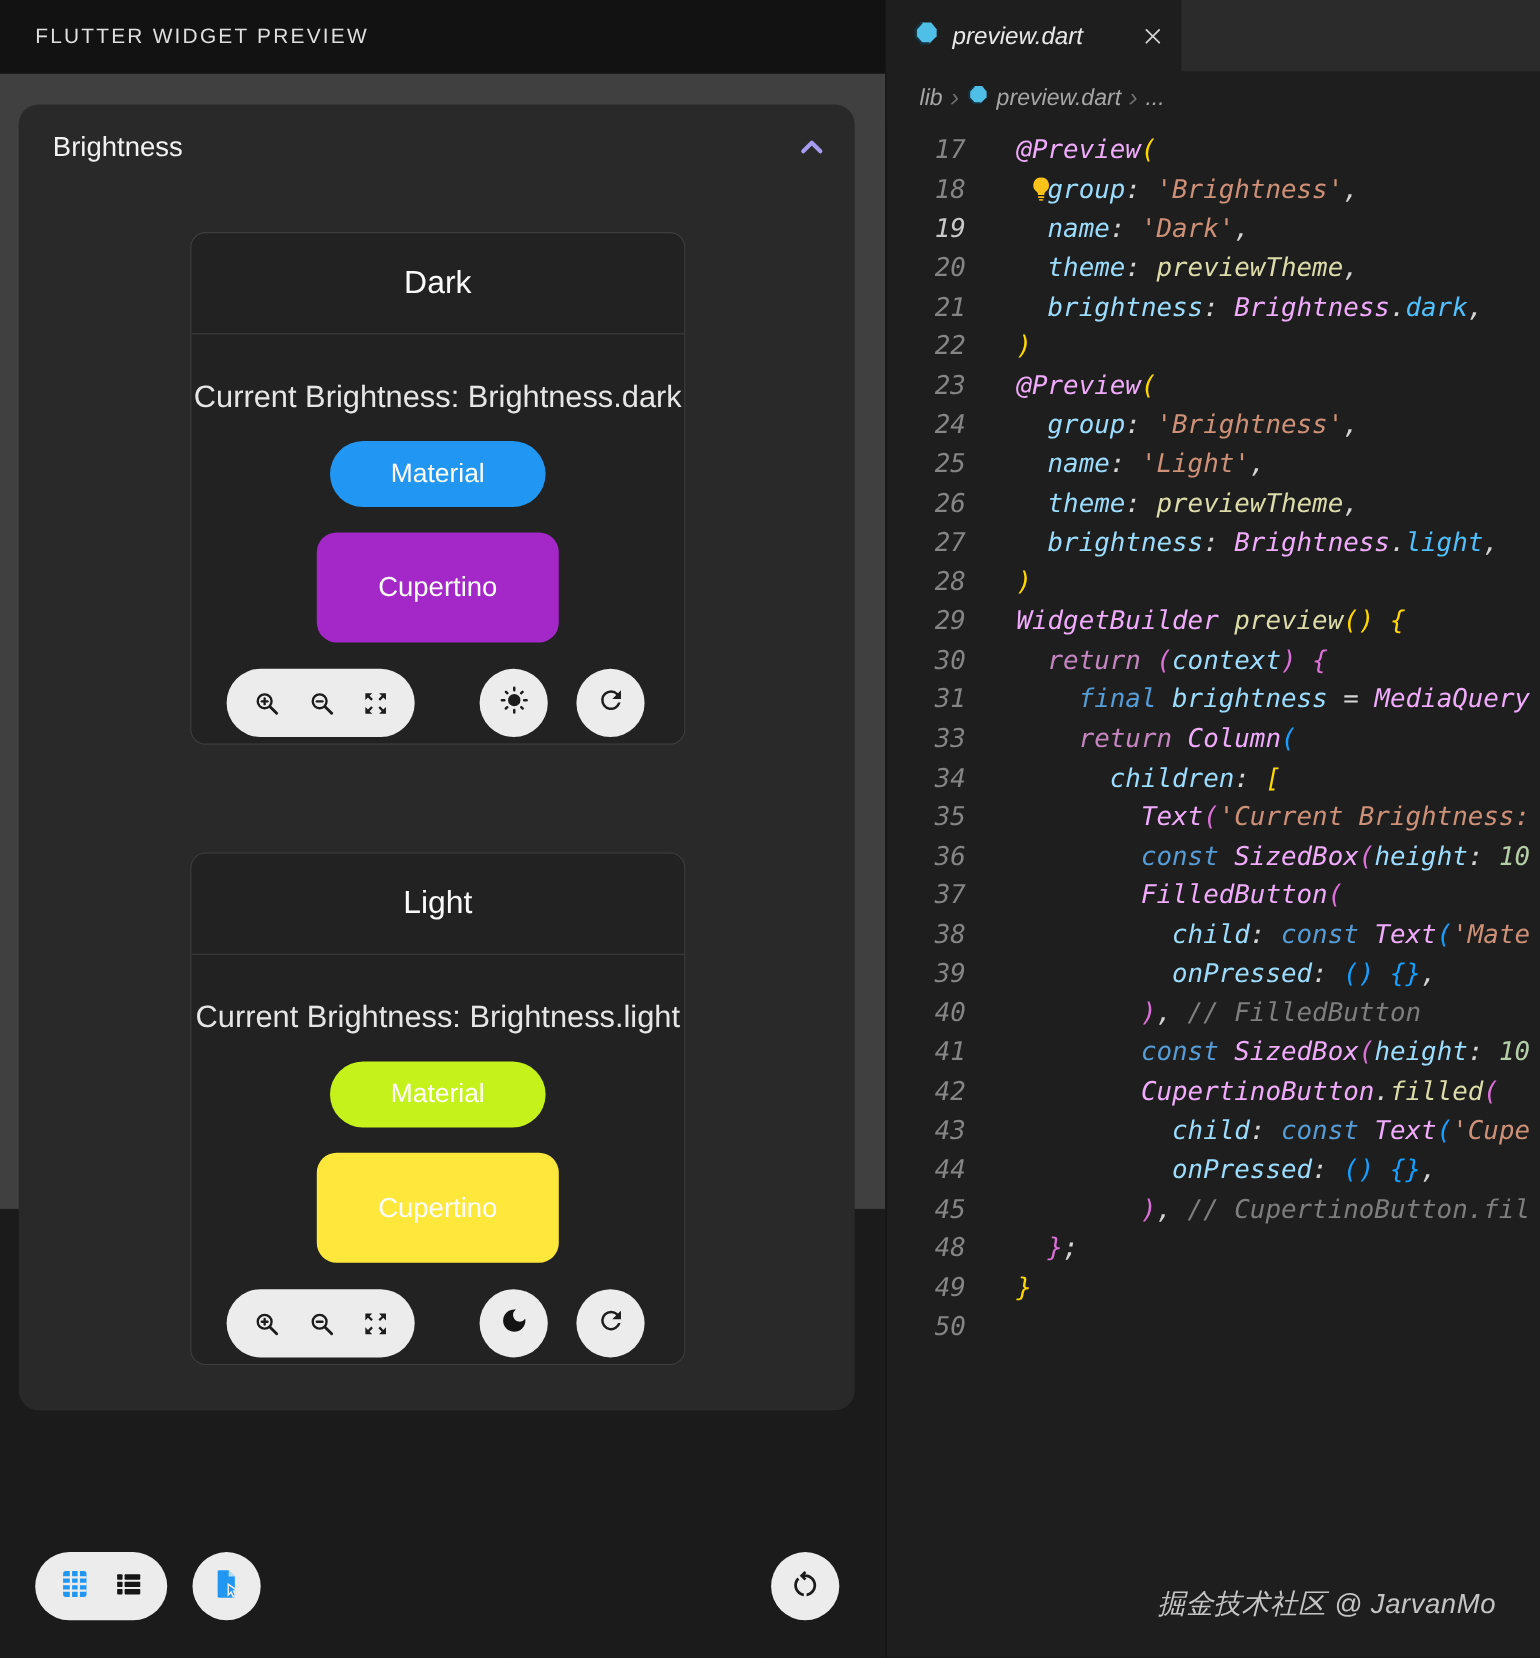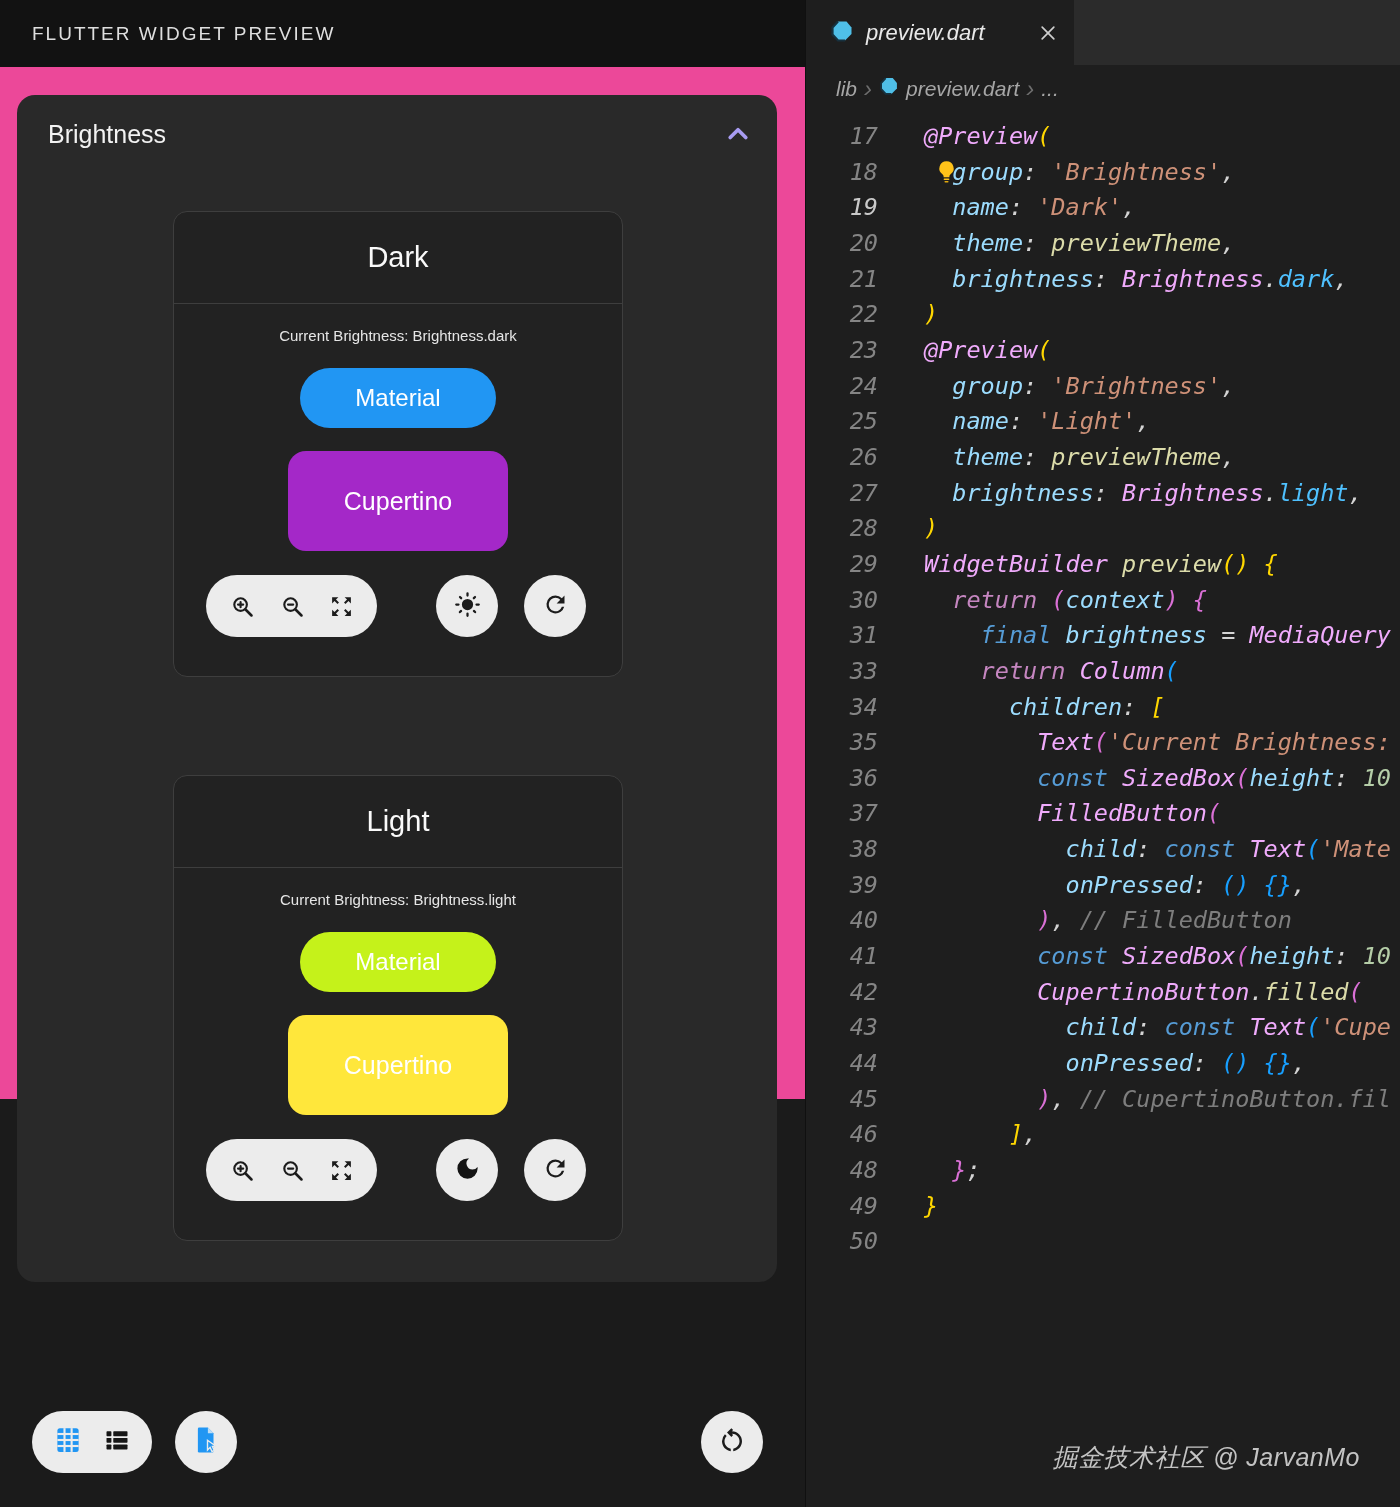--- a/index.html
+++ b/index.html
@@ -1,35 +1,35 @@
 <!DOCTYPE html>
 <html><head>
 <meta charset="utf-8">
 <style>
   html,body{margin:0;padding:0;background:#1B1B1B;}
   .stage{position:relative;width:1400px;height:1507px;overflow:hidden;
          font-family:"Liberation Sans","DejaVu Sans",sans-serif;}
 
   
-  .left-panel{position:absolute;left:0;top:0;width:805px;height:1099px;background:#ec4899;}
+  .left-panel{position:absolute;left:0;top:0;width:805px;height:1099px;background:#404040;}
   .lp-header{height:67px;background:#121212;display:flex;align-items:center;padding-left:32px;
              color:#DFDFDF;font-size:19px;letter-spacing:2px;font-weight:500;}
   .group-card{position:absolute;left:17px;top:95px;width:760px;height:1187px;
               background:#292929;border-radius:18px;}
   .group-header{display:flex;align-items:center;padding:22px 22px 0 31px;}
   .group-title{color:#F2F2F2;font-size:25px;}
   .chevron-btn{margin-left:auto;cursor:pointer;display:flex;align-items:center;}
 
   .preview-card{position:absolute;left:156px;width:450px;height:466px;background:#222222;
                 border:1px solid #3E3E3E;border-radius:14px;box-sizing:border-box;overflow:hidden;}
   .pc-dark{top:116px;}
   .pc-light{top:680px;}
   .pc-header{height:91px;display:flex;align-items:center;justify-content:center;
              border-bottom:1px solid #3E3E3E;color:#FAFAFA;font-size:29px;}
-  .pc-status{text-align:center;margin-top:23px;font-size:15px;color:#E6E6E6;}
+  .pc-status{text-align:center;margin-top:41px;font-size:28px;color:#E6E6E6;}
   .btn-material{display:block;margin:24px auto 0;width:196px;height:60px;border-radius:30px;
                 border:none;color:#FFFFFF;font-size:24px;cursor:pointer;
                 font-family:"Liberation Sans",sans-serif;}
   .btn-cupertino{display:block;margin:23px auto 0;width:220px;height:100px;border-radius:18px;
                  border:none;color:#FFFFFF;font-size:25px;cursor:pointer;
                  font-family:"Liberation Sans",sans-serif;}
   .pc-toolbar{margin-top:24px;display:flex;align-items:center;padding:0 36px 0 32px;}
   .zoom-pill{width:171px;height:62px;border-radius:31px;background:#ECECEC;
              display:flex;align-items:center;justify-content:space-evenly;}
   .tool-icon{display:flex;align-items:center;cursor:pointer;}
@@ -290,21 +290,20 @@
         <div class="row"><span class="ln">36</span><span class="ct">        <span class="tk-kw">const</span><span class="tk-punc"> </span><span class="tk-type">SizedBox</span><span class="tk-b2">(</span><span class="tk-prop">height</span><span class="tk-punc">: </span><span class="tk-num">10</span></span></div>
         <div class="row"><span class="ln">37</span><span class="ct">        <span class="tk-type">FilledButton</span><span class="tk-b2">(</span></span></div>
         <div class="row"><span class="ln">38</span><span class="ct">          <span class="tk-prop">child</span><span class="tk-punc">: </span><span class="tk-kw">const</span><span class="tk-punc"> </span><span class="tk-type">Text</span><span class="tk-b3">(</span><span class="tk-str">'Mate</span></span></div>
         <div class="row"><span class="ln">39</span><span class="ct">          <span class="tk-prop">onPressed</span><span class="tk-punc">: </span><span class="tk-b3">(</span><span class="tk-b3">)</span><span class="tk-punc"> </span><span class="tk-b3">{</span><span class="tk-b3">}</span><span class="tk-punc">,</span></span></div>
         <div class="row"><span class="ln">40</span><span class="ct">        <span class="tk-b2">)</span><span class="tk-punc">, </span><span class="tk-cmt">// FilledButton</span></span></div>
         <div class="row"><span class="ln">41</span><span class="ct">        <span class="tk-kw">const</span><span class="tk-punc"> </span><span class="tk-type">SizedBox</span><span class="tk-b2">(</span><span class="tk-prop">height</span><span class="tk-punc">: </span><span class="tk-num">10</span></span></div>
         <div class="row"><span class="ln">42</span><span class="ct">        <span class="tk-type">CupertinoButton</span><span class="tk-punc">.</span><span class="tk-fn">filled</span><span class="tk-b2">(</span></span></div>
         <div class="row"><span class="ln">43</span><span class="ct">          <span class="tk-prop">child</span><span class="tk-punc">: </span><span class="tk-kw">const</span><span class="tk-punc"> </span><span class="tk-type">Text</span><span class="tk-b3">(</span><span class="tk-str">'Cupe</span></span></div>
         <div class="row"><span class="ln">44</span><span class="ct">          <span class="tk-prop">onPressed</span><span class="tk-punc">: </span><span class="tk-b3">(</span><span class="tk-b3">)</span><span class="tk-punc"> </span><span class="tk-b3">{</span><span class="tk-b3">}</span><span class="tk-punc">,</span></span></div>
         <div class="row"><span class="ln">45</span><span class="ct">        <span class="tk-b2">)</span><span class="tk-punc">, </span><span class="tk-cmt">// CupertinoButton.fil</span></span></div>
-        <div class="row"><span class="ln">46</span><span class="ct">      <span class="tk-b1">]</span><span class="tk-punc">,</span></span></div>
         <div class="row"><span class="ln">48</span><span class="ct">  <span class="tk-b2">}</span><span class="tk-punc">;</span></span></div>
         <div class="row"><span class="ln">49</span><span class="ct"><span class="tk-b1">}</span></span></div>
         <div class="row"><span class="ln">50</span><span class="ct"></span></div>
       </div>
 
     <div class="watermark">掘金技术社区 @ JarvanMo</div>
   </div>
 
 </div>
 

